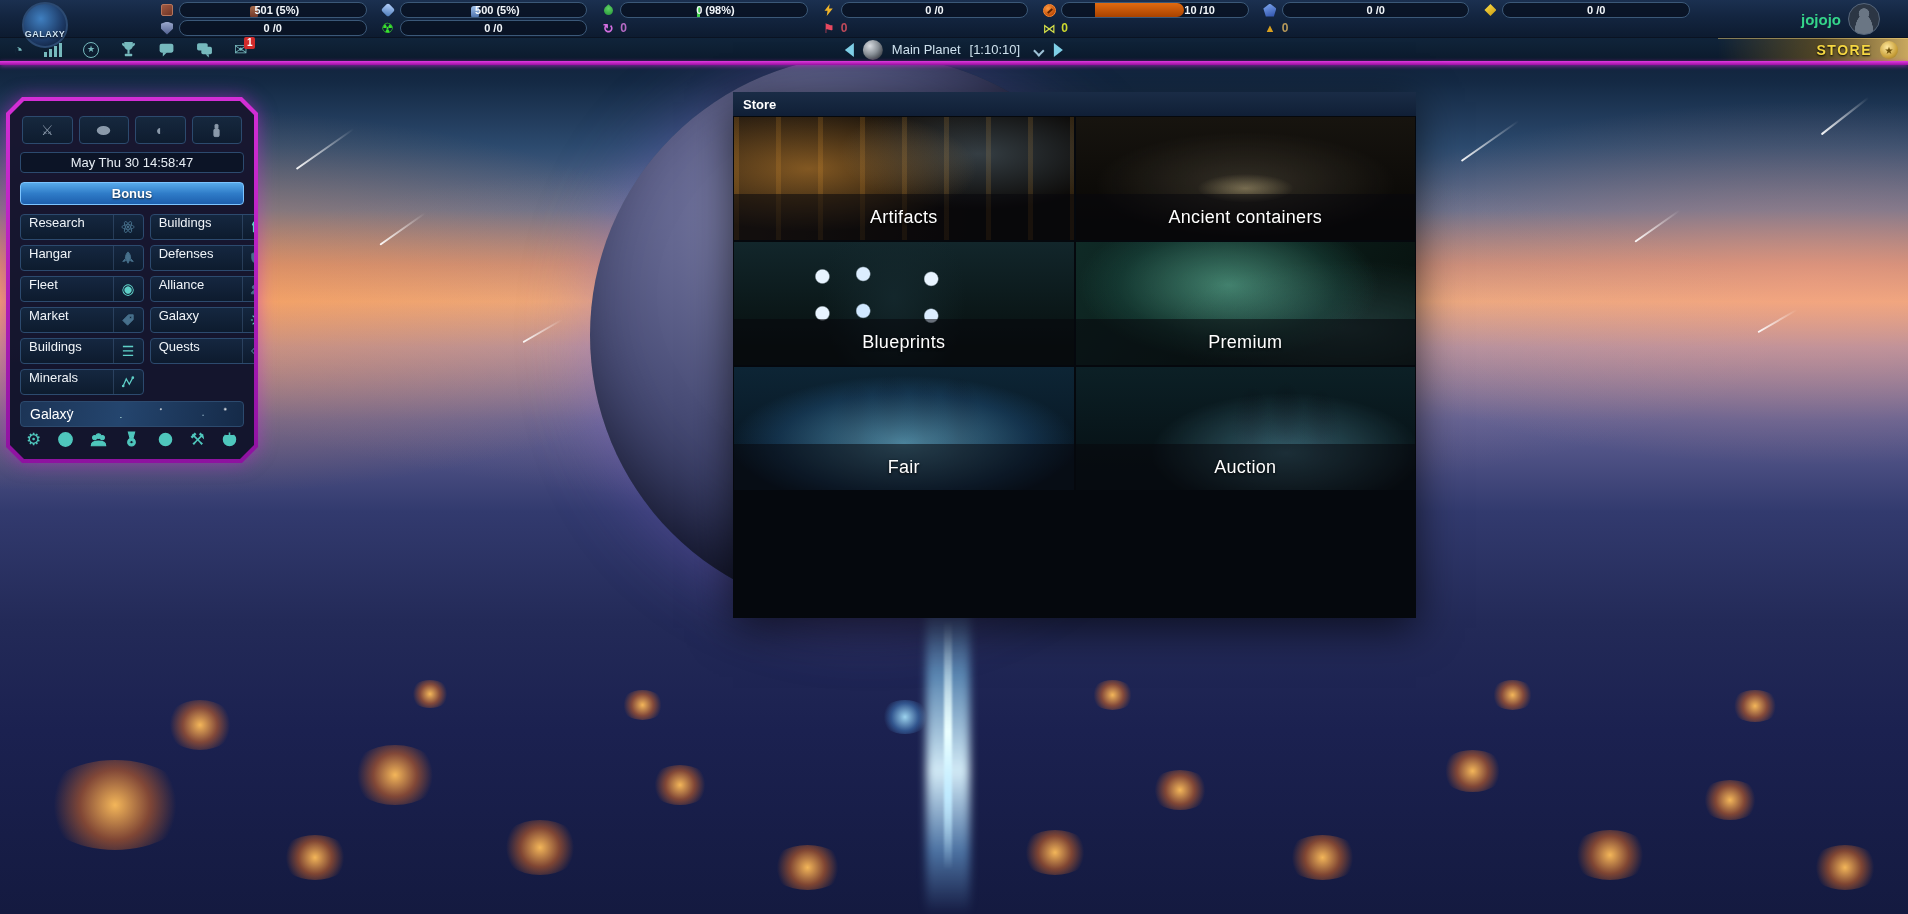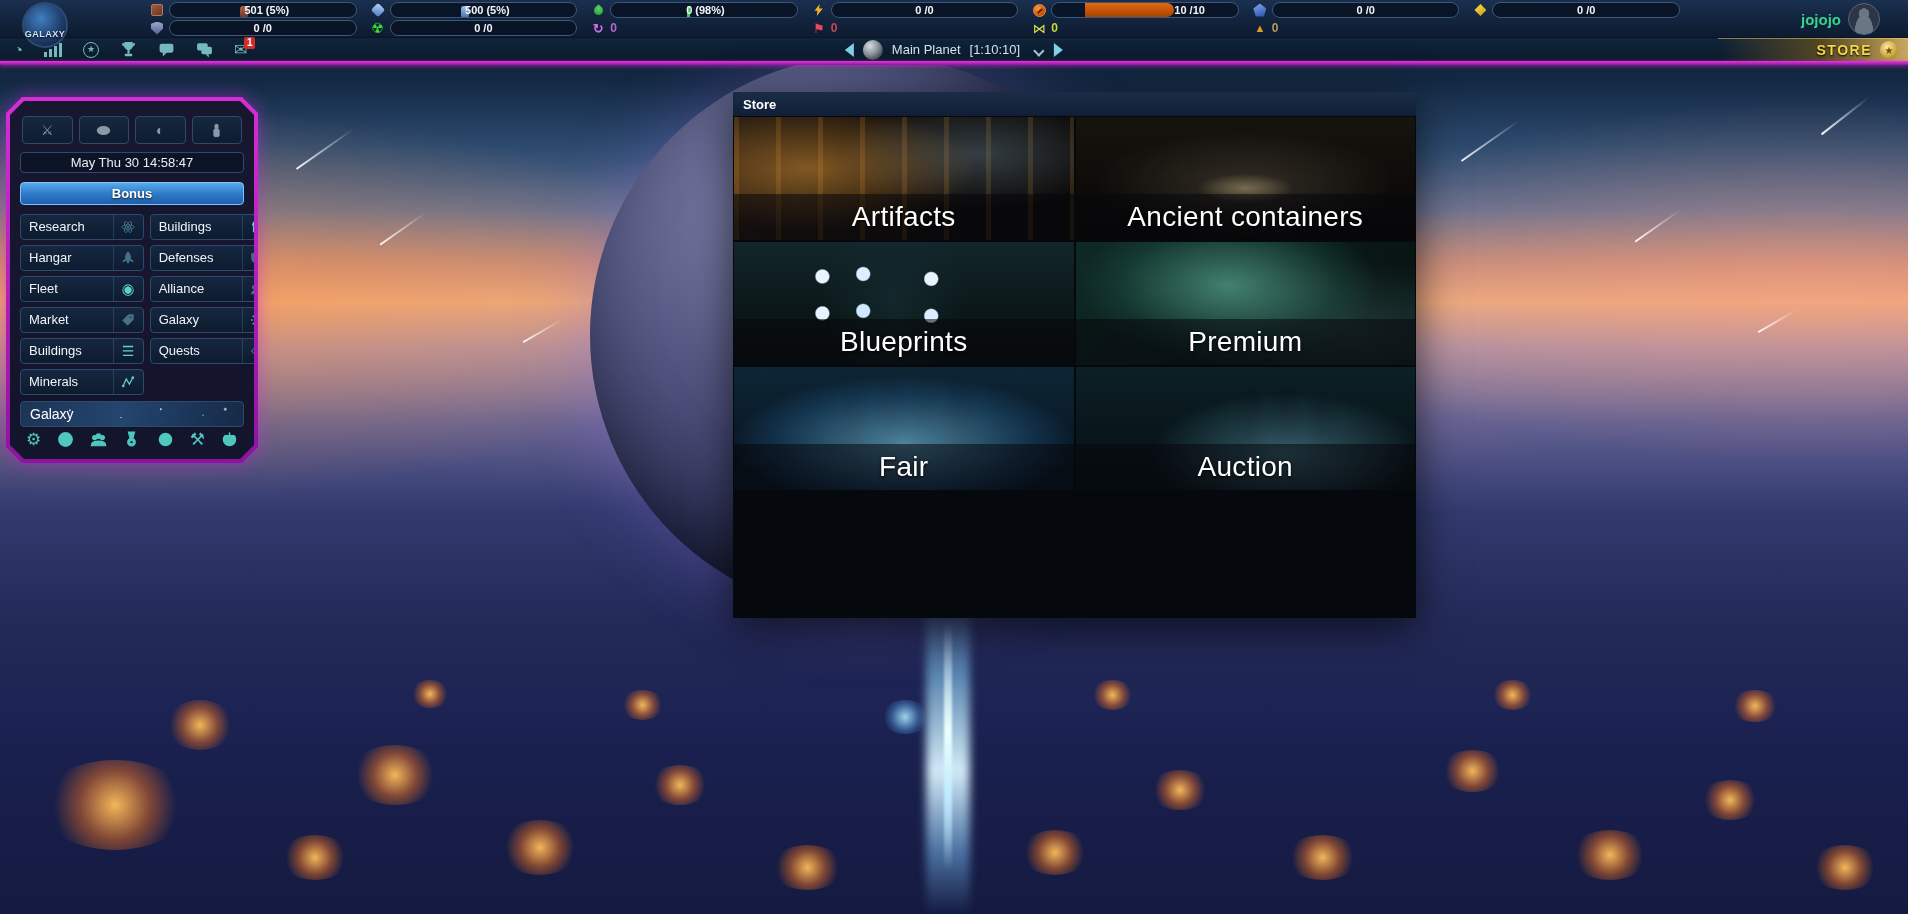--- a/index.html
+++ b/index.html
@@ -36,21 +36,21 @@
 
   
   #topbar { position:absolute; left:0; top:0; width:1908px; height:38px; z-index:40;
     background:linear-gradient(180deg,#1b3050 0%, #132540 45%, #0d1b30 100%);
     border-bottom:1px solid #0a1322; }
   .logo { position:absolute; left:22px; top:2px; width:46px; height:46px; border-radius:50%;
     z-index:60; background:radial-gradient(circle at 40% 35%, #3f7fc0, #1d3a66 60%, #0c1830 95%);
     border:2px solid #2c4a72; display:flex; align-items:flex-end; justify-content:center; }
   .logo span { font-size:9px; font-weight:bold; color:#cfe4f4; letter-spacing:.5px;
     text-shadow:0 1px 2px #000; margin-bottom:7px; }
-  #res-grid { position:absolute; left:150px; top:0; width:1530px; height:38px;
+  #res-grid { position:absolute; left:160px; top:0; width:1530px; height:38px;
     display:grid; grid-template-columns:repeat(7,1fr); column-gap:14px; padding:2px 0; }
   .rescol { display:flex; flex-direction:column; justify-content:space-between; }
   .resrow { display:flex; align-items:center; gap:5px; height:16px; }
   .rfield { position:relative; flex:1; height:16px; border:1px solid #3b5878; border-radius:8px;
     background:rgba(8,18,34,.85); display:flex; align-items:center; justify-content:center; overflow:hidden; }
   .rfield span { position:relative; z-index:2; font-size:11px; font-weight:bold; color:#f2f6fa; }
   .rfill { position:absolute; right:0; top:0; height:100%; width:48%; z-index:1;
     background:linear-gradient(180deg,#e06a10,#a84200); border-radius:0 7px 7px 0; }
   .pill { position:absolute; left:4px; top:2px; width:8px; height:12px; border-radius:3px; z-index:2; }
   .rnum { font-size:12px; font-weight:bold; }
@@ -126,21 +126,21 @@
     color:#8a99aa; font-size:14px; cursor:pointer; }
   .tool-btn svg { width:15px; height:15px; fill:#8a99aa; stroke:#8a99aa; }
   .sb-date { height:22px; border:1px solid #2c4a6e; border-radius:4px; background:rgba(10,20,36,.8);
     display:flex; align-items:center; justify-content:center; color:#e8eef5; font-size:13px; margin-bottom:9px; }
   .sb-bonus { height:23px; border-radius:4px; border:1px solid #7cc4ff; cursor:pointer;
     background:linear-gradient(180deg,#58aaea 0%, #2f7cc8 50%, #1d5fae 100%);
     display:flex; align-items:center; justify-content:center; color:#fff; font-weight:bold;
     font-size:13px; text-shadow:0 1px 2px #123; margin-bottom:9px; }
   .sb-menu { display:grid; grid-template-columns:1fr 1fr; gap:5px 6px; }
   .mbtn { height:26px; background:linear-gradient(180deg,#152740,#0d1b2e);
-    border:1px solid #2c4a6e; border-radius:4px; display:flex; align-items:center; cursor:pointer;gap:28px; }
+    border:1px solid #2c4a6e; border-radius:4px; display:flex; align-items:flex-start; cursor:pointer;gap:28px; }
   .mbtn .mlabel { flex:1; padding-left:8px; color:#f0f4f8; font-size:13px; white-space:nowrap; }
   .mico { width:30px; align-self:stretch; border-left:1px solid rgba(110,150,200,.25);
     display:flex; align-items:center; justify-content:center; font-size:13px; }
   .mico svg { width:14px; height:14px; }
   .c-dim { color:#47708c; fill:#47708c; stroke:#47708c; }
   .c-teal { color:#5fd0c8; fill:#5fd0c8; stroke:#5fd0c8; }
   .sb-galaxy { margin-top:6px; height:27px; border:1px solid #2c4a6e; border-radius:4px; cursor:pointer;
     display:flex; align-items:center; padding-left:9px; color:#fff; font-size:14px;
     background:
       radial-gradient(1.5px 1.5px at 22% 35%, #fff, transparent),
@@ -157,21 +157,21 @@
   
   #store-modal { position:absolute; left:733px; top:92px; width:683px; height:526px; z-index:45;
     box-shadow:0 10px 40px rgba(0,0,0,.65); background:#05080d; }
   #store-head { height:24px; background:linear-gradient(180deg,#1a2c46,#101f36);
     display:flex; align-items:center; padding-left:10px; }
   #store-head span { color:#fff; font-size:13px; font-weight:bold; }
   #tiles { display:grid; grid-template-columns:1fr 1fr; grid-auto-rows:125px; }
   .tile { position:relative; overflow:hidden; cursor:pointer; border:1px solid #05080d; }
   .tile-label { position:absolute; left:0; right:0; bottom:0; height:46px;
     background:rgba(8,8,12,.55); display:flex; align-items:center; justify-content:center; }
-  .tile-label span { color:#fff; font-size:28px; font-weight:400; letter-spacing:.3px;
+  .tile-label span { color:#fff; font-size:18px; font-weight:400; letter-spacing:.3px;
     text-shadow:0 1px 3px #000; }
   .t-artifacts { background:
       radial-gradient(240px 90px at 22% 42%, rgba(255,170,60,.45), transparent 70%),
       radial-gradient(200px 80px at 72% 30%, rgba(130,160,180,.35), transparent 70%),
       repeating-linear-gradient(90deg, rgba(210,140,40,.18) 0 5px, transparent 5px 42px),
       linear-gradient(100deg,#241a10,#0b0907 70%); }
   .t-innovative { background:
       radial-gradient(circle at 56% 60%, rgba(190,230,255,.95) 0 9%, rgba(90,160,230,.55) 22%, rgba(30,70,140,.35) 40%, transparent 60%),
       radial-gradient(300px 120px at 90% 20%, rgba(60,80,110,.6), transparent 70%),
       linear-gradient(120deg,#0c1626,#060a14 75%); }

